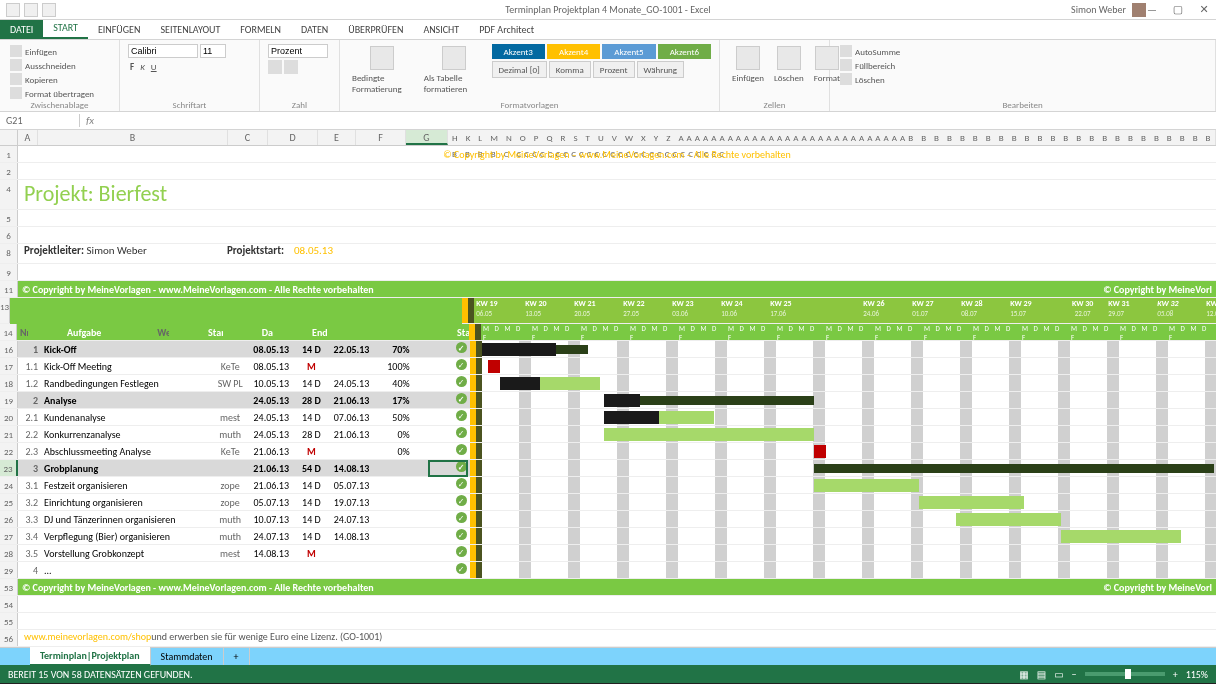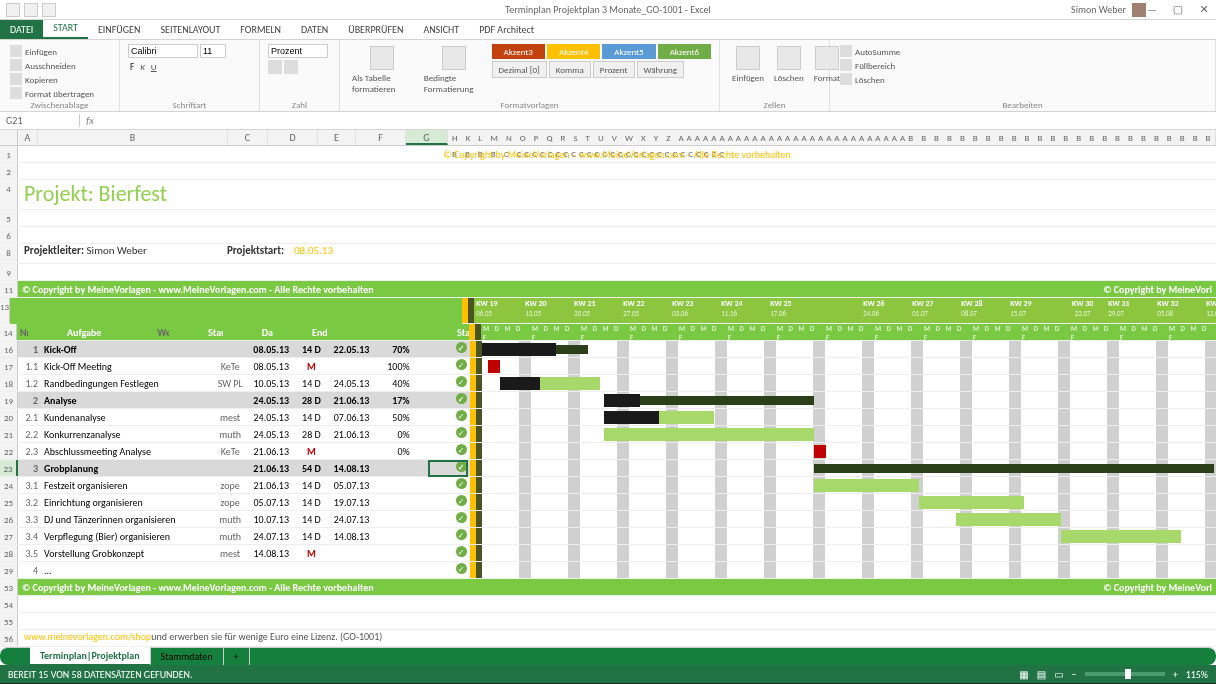--- a/index.html
+++ b/index.html
@@ -24,21 +24,21 @@
 
 .ribbon { height: 72px; background: #fafafa; border-bottom: 1px solid #d4d4d4; display: flex; }
 .ribbon-group { border-right: 1px solid #e0e0e0; padding: 4px 8px 14px; position: relative; display: flex; flex-direction: column; }
 .ribbon-group-label { position: absolute; bottom: 1px; left: 0; right: 0; text-align: center; font-size: 9px; color: #888; }
 .ribbon-btn { font-size: 9px; color: #555; padding: 1px 2px; display: flex; align-items: center; gap: 3px; }
 .ribbon-btn .ico { width: 12px; height: 12px; background: #ddd; display: inline-block; }
 .ribbon-big { display: flex; flex-direction: column; align-items: center; justify-content: center; font-size: 9px; color: #555; padding: 2px 4px; }
 .ribbon-big .ico { width: 24px; height: 24px; background: #e8e8e8; border: 1px solid #ccc; margin-bottom: 2px; }
 .ribbon select, .ribbon input { font-size: 9px; border: 1px solid #ccc; padding: 1px 2px; }
 .akzent { padding: 2px 12px; font-size: 9px; color: #fff; display: inline-block; }
-.akz3 { background: #c2410c; } .akz4 { background: #ffc000; } .akz5 { background: #5b9bd5; } .akz6 { background: #70ad47; }
+.akz3 { background: #0369a1; } .akz4 { background: #ffc000; } .akz5 { background: #5b9bd5; } .akz6 { background: #70ad47; }
 .numfmt { background: #f0f0f0; border: 1px solid #ccc; padding: 2px 6px; font-size: 9px; color: #555; display: inline-block; }
 
 
 .fbar { height: 18px; display: flex; align-items: center; border-bottom: 1px solid #d4d4d4; }
 .fbar .namebox { width: 80px; border-right: 1px solid #ccc; padding: 0 6px; font-size: 10px; color: #666; }
 .fbar .fx { padding: 0 6px; color: #888; font-style: italic; }
 .fbar .formula { flex: 1; padding: 0 4px; font-size: 10px; color: #666; }
 
 
 .colhdr { height: 16px; display: flex; background: #f3f3f3; border-bottom: 1px solid #ccc; }
@@ -90,21 +90,21 @@
 .ganttstrip { flex: 1; position: relative; }
 .weekendblock { position: absolute; top: 0; bottom: 0; width: 12px; background: #d0d0d0; }
 .bar { position: absolute; top: 2px; height: 13px; }
 .bar.phase { background: #2b4018; height: 9px; top: 4px; }
 .bar.task { background: #a6d96a; }
 .bar.done { background: #1a1a1a; }
 .bar.milestone { background: #c00000; width: 12px; }
 .activecell { border: 2px solid #217346; position: absolute; pointer-events: none; }
 
 
-.sheettabs { height: 18px; background: #15803d; border-top: 1px solid #ccc; display: flex; align-items: center; padding-left: 30px; border-radius: 8px; }
+.sheettabs { height: 18px; background: #7dd3fc; border-top: 1px solid #ccc; display: flex; align-items: center; padding-left: 30px; }
 .sheettabs .st { padding: 2px 10px; font-size: 10px; border-right: 1px solid #ccc; }
 .sheettabs .st.active { background: #fff; border-bottom: 2px solid #217346; color: #217346; font-weight: bold; }
 
 
 .statusbar { height: 18px; background: #217346; color: #fff; display: flex; align-items: center; font-size: 10px; padding: 0 8px; }
 .statusbar .right { margin-left: auto; display: flex; gap: 8px; align-items: center; }
 .zoomslider { width: 80px; height: 4px; background: #4a9b6e; position: relative; }
 .zoomslider .thumb { position: absolute; left: 50%; top: -3px; width: 6px; height: 10px; background: #fff; }
 
 
@@ -116,21 +116,21 @@
 </style>
 </head>
 <body>
 
 <div class="titlebar">
   <div class="qat">
     <span></span>
     <span></span>
     <span></span>
   </div>
-  <div class="title">Terminplan Projektplan 3 Monate_GO-1001 - Excel</div>
+  <div class="title">Terminplan Projektplan 4 Monate_GO-1001 - Excel</div>
   <div class="user">Simon Weber</div>
   <div class="avatar"></div>
   <div class="wincontrols">
     <span>—</span>
     <span>▢</span>
     <span>✕</span>
   </div>
 </div>
 
 <div class="ribbon-tabs">
@@ -188,25 +188,25 @@
     <div style="display:flex;gap:2px;margin-top:2px">
       <span class="ico" style="width:14px;height:14px;background:#ddd"></span>
       <span class="ico" style="width:14px;height:14px;background:#ddd"></span>
     </div>
     <div class="ribbon-group-label">Zahl</div>
   </div>
   <div class="ribbon-group" style="width:380px">
     <div style="display:flex;gap:4px">
       <div class="ribbon-big">
           <span class="ico"></span>
-          <span>Als Tabelle formatieren</span>
+          <span>Bedingte Formatierung</span>
         </div>
       <div class="ribbon-big">
           <span class="ico"></span>
-          <span>Bedingte Formatierung</span>
+          <span>Als Tabelle formatieren</span>
         </div>
       <div>
         <div style="display:flex;gap:2px">
           <span class="akzent akz3">Akzent3</span>
           <span class="akzent akz4">Akzent4</span>
           <span class="akzent akz5">Akzent5</span>
           <span class="akzent akz6">Akzent6</span>
         </div>
         <div style="display:flex;gap:2px;margin-top:2px">
           <span class="numfmt">Dezimal [0]</span>
@@ -326,29 +326,29 @@
     <div class="cells">
       <div class="taskcells gantt-task-hdr" style="height:26px"></div>
       <div class="orangecol"></div>
         <div class="darkcol"></div>
       <div id="kw-strip" style="flex:1;display:flex">
           <div class="kw" style="width: 49px; padding-left: 2px;"><b>KW 19</b><br><span class="d">06.05</span></div>
           <div class="kw" style="width: 49px; padding-left: 2px;"><b>KW 20</b><br><span class="d">13.05</span></div>
           <div class="kw" style="width: 49px; padding-left: 2px;"><b>KW 21</b><br><span class="d">20.05</span></div>
           <div class="kw" style="width: 49px; padding-left: 2px;"><b>KW 22</b><br><span class="d">27.05</span></div>
           <div class="kw" style="width: 49px; padding-left: 2px;"><b>KW 23</b><br><span class="d">03.06</span></div>
-          <div class="kw" style="width: 49px; padding-left: 2px;"><b>KW 24</b><br><span class="d">11.16</span></div>
+          <div class="kw" style="width: 49px; padding-left: 2px;"><b>KW 24</b><br><span class="d">10.06</span></div>
           <div class="kw" style="width: 49px; padding-left: 2px;"><b>KW 25</b><br><span class="d">17.06</span></div>
           <div class="kw" style="width: 49px; padding-left: 2px; margin-left: 44px;"><b>KW 26</b><br><span class="d">24.06</span></div>
           <div class="kw" style="width: 49px; padding-left: 2px;"><b>KW 27</b><br><span class="d">01.07</span></div>
           <div class="kw" style="width: 49px; padding-left: 2px;"><b>KW 28</b><br><span class="d">08.07</span></div>
           <div class="kw" style="width: 49px; padding-left: 2px;"><b>KW 29</b><br><span class="d">15.07</span></div>
           <div class="kw" style="width: 49px; padding-left: 2px; text-align: center;"><b>KW 30</b><br><span class="d">22.07</span></div>
           <div class="kw" style="width: 49px; padding-left: 2px;"><b>KW 31</b><br><span class="d">29.07</span></div>
-          <div class="kw" style="width: 49px; padding-left: 2px;"><b>KW 32</b><br><span class="d">05.08</span></div>
+          <div class="kw" style="width: 49px; padding-left: 2px; font-style: italic;"><b>KW 32</b><br><span class="d">05.08</span></div>
           <div class="kw" style="width: 49px; padding-left: 2px;"><b>KW 33</b><br><span class="d">12.08</span></div>
         </div>
     </div>
   </div>
 
   <div class="gridrow gantthdr">
       <div class="rh">14</div>
     <div class="cells">
       <div class="taskcells gantt-task-hdr">
         <div class="tc-nr">Nr.</div>

